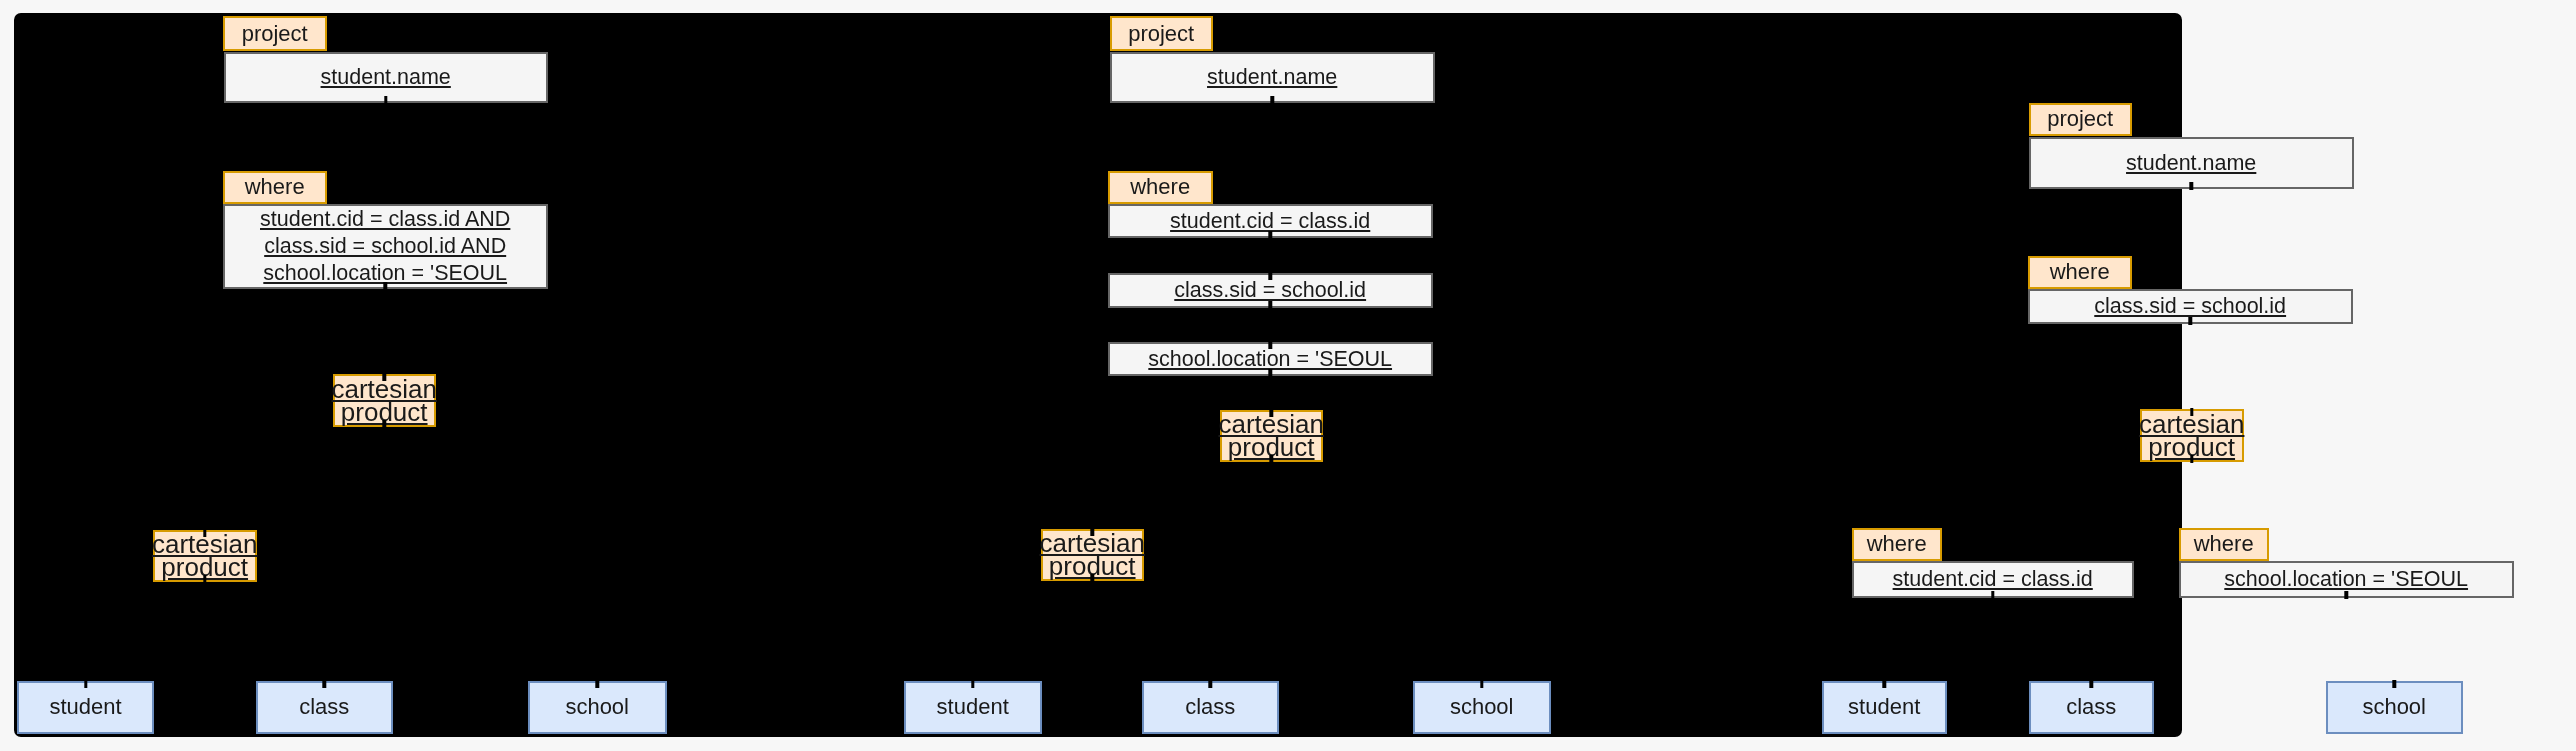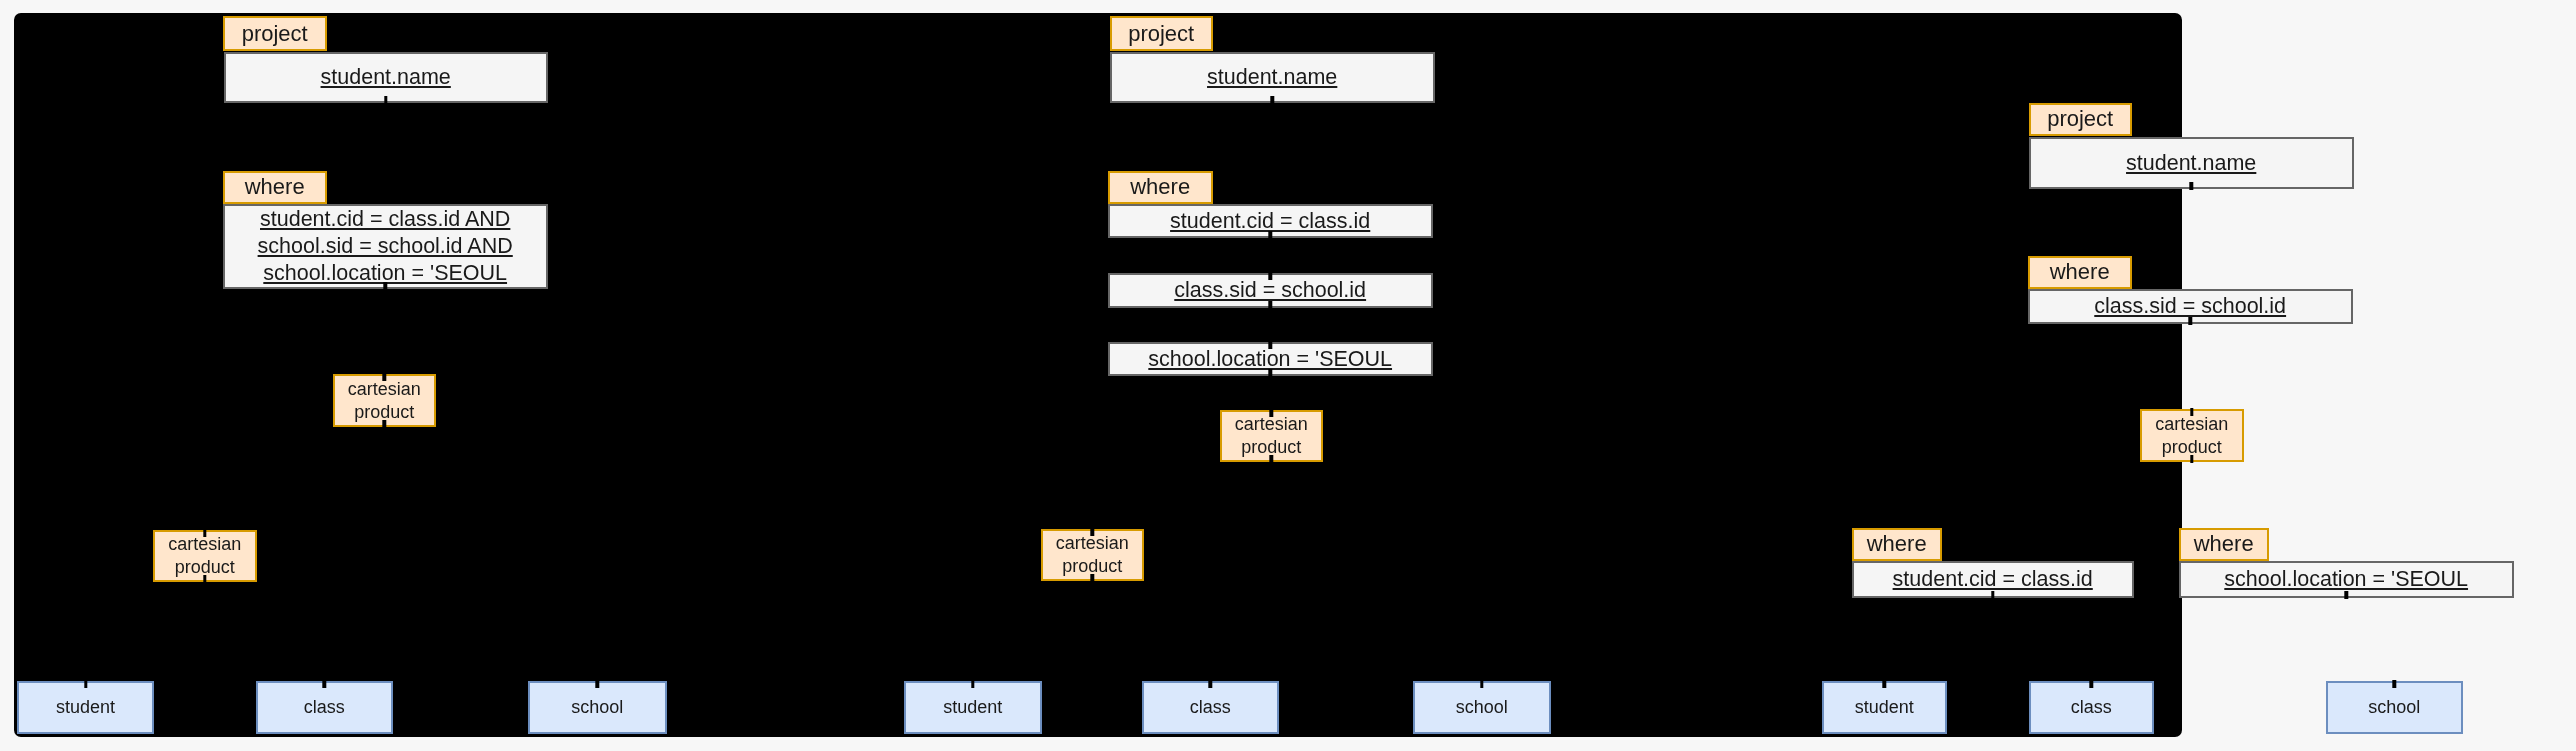--- a/index.html
+++ b/index.html
@@ -23,52 +23,52 @@
     line-height:1.2;
   }
   .tag{
     background:var(--tag-fill,#ffe6cc);
     border:2.6px solid var(--tag-border,#d79b00);
     font-size:22px;z-index:3;
   }
   .op{
     background:var(--tag-fill,#ffe6cc);
     border:2.6px solid var(--tag-border,#d79b00);
-    font-size:18px;line-height:23px;z-index:2;
+    font-size:26px;line-height:23px;z-index:2;text-decoration:underline;
   }
   .body{
     background:var(--body-fill,#f5f5f5);
     border:2.6px solid var(--body-border,#666666);
     font-size:21.5px;line-height:27px;z-index:1;text-decoration:underline;
   }
   .table{
     background:var(--table-fill,#dae8fc);
     border:2.6px solid var(--table-border,#6c8ebf);
-    font-size:18px;z-index:1;
+    font-size:22px;z-index:1;
   }
   
   .body::after,.op::after{
     content:"";position:absolute;left:50%;bottom:-2.6px;transform:translateX(-50%);
     width:3.4px;height:7.7px;background:#000;
   }
   .op::before,.table::before,.body.mid::before{
     content:"";position:absolute;left:50%;top:-2.6px;transform:translateX(-50%);
     width:3.4px;height:7.7px;background:#000;
   }
 </style>
 </head>
 <body>
 
 <div class="canvas">
     <div class="tree">
       <div class="node tag" style="left: 209px; top: 3.4px; width: 104px; height: 35px;">project</div>
       <div class="node body" style="left: 210px; top: 39px; width: 324px; height: 51px;">student.name</div>
       <div class="node tag" style="left: 209px; top: 158px; width: 104px; height: 33px;">where</div>
       <div class="node body" style="left: 209px; top: 191px; width: 325px; height: 85px;">student.cid = class.id AND
-school.sid = school.id AND
+class.sid = school.id AND
 school.location = 'SEOUL</div>
       <div class="node op" style="left: 319px; top: 361px; width: 103px; height: 53px;">cartesian
 product</div>
       <div class="node op" style="left: 139px; top: 517px; width: 104px; height: 52px;">cartesian
 product</div>
       <div class="node table" style="left: 3.4px; top: 668px; width: 137px; height: 53px;">student</div>
       <div class="node table" style="left: 242px; top: 668px; width: 137px; height: 53px;">class</div>
       <div class="node table" style="left: 514px; top: 668px; width: 139px; height: 53px;">school</div>
     </div>
     <div class="tree">

